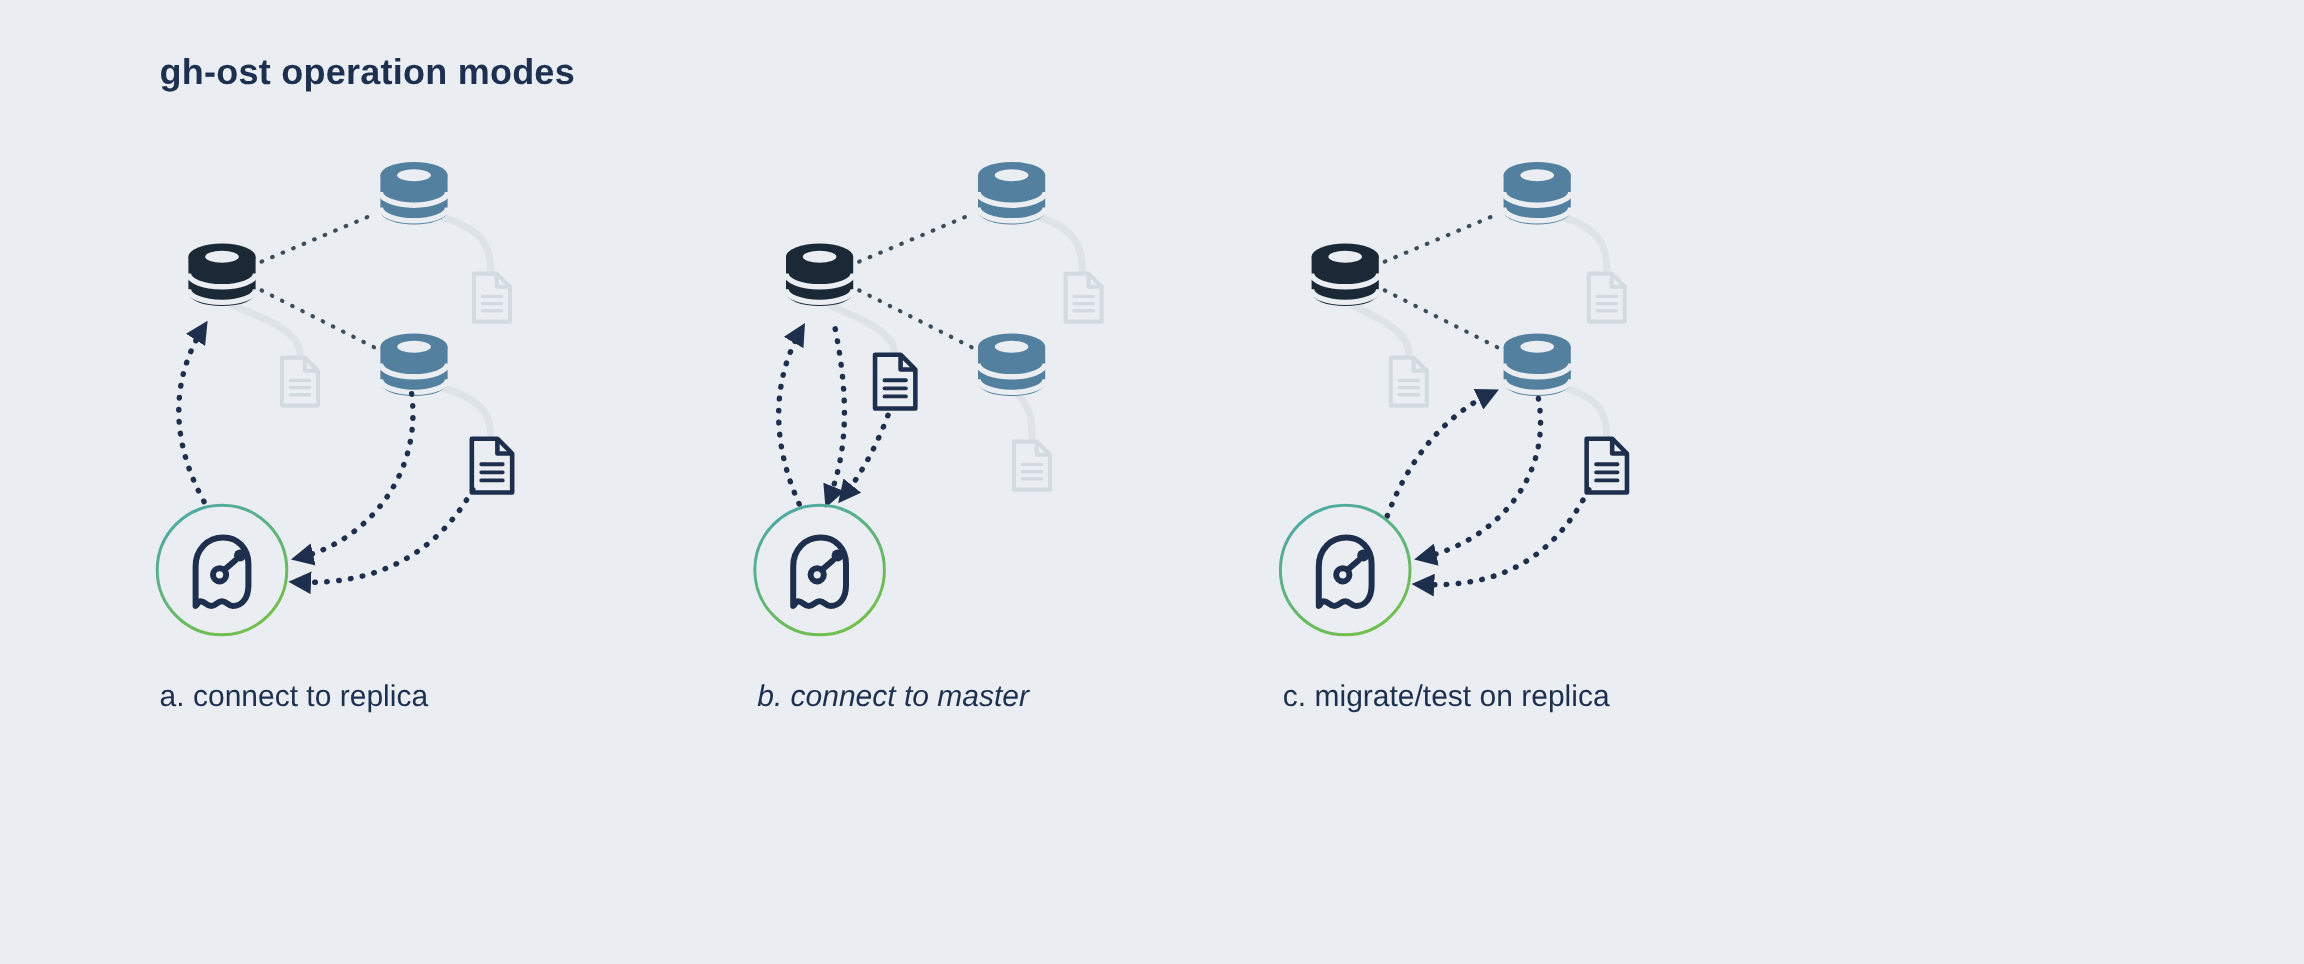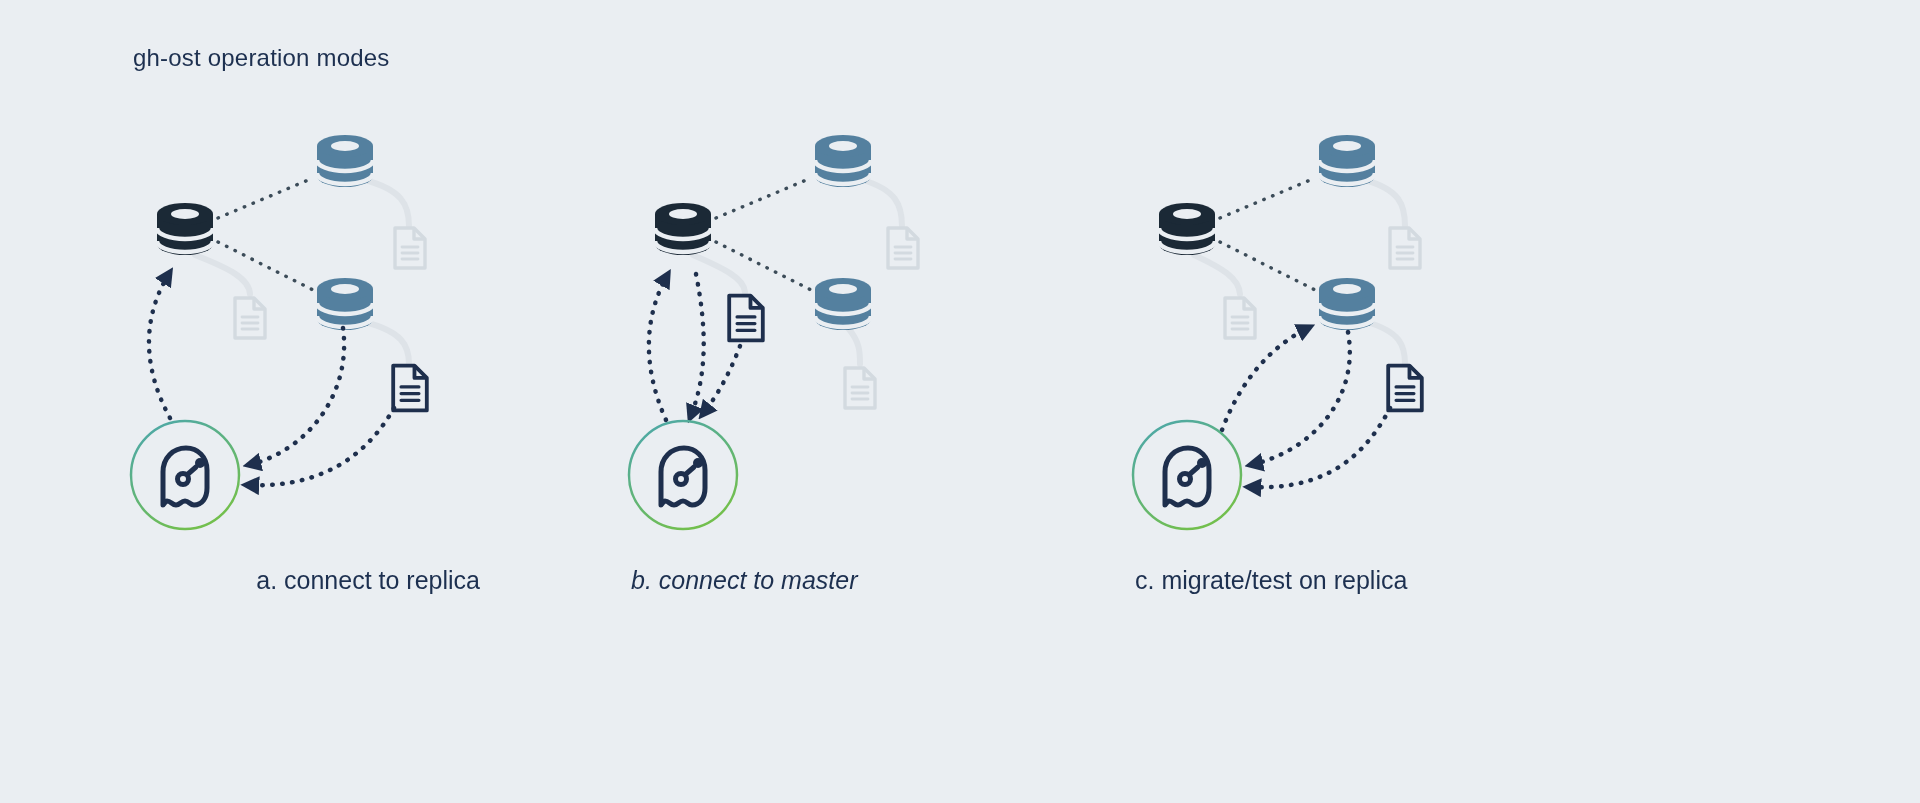--- a/index.html
+++ b/index.html
@@ -6,42 +6,42 @@
   body{
     width:1920px;height:803px;
     background:#eaeef2;
     font-family:"Liberation Sans", sans-serif;
     position:relative;
     overflow:hidden;
   }
   .title{
     position:absolute;
     left:133px;top:44px;
-    font-size:24px;
-    font-weight:400;
+    font-size:30px;
+    font-weight:700;
     color:#1d3050;
     letter-spacing:.2px;
     margin:0;
   }
   .panel{
     position:absolute;
     top:100px;
     width:370px;
     height:500px;
   }
   .panel svg{display:block;}
   .panel-label{
     margin:6px 0 0 23px;
     font-size:25px;
     font-weight:500;
     color:#1d3050;
   }
-  #panel-a{left:110px;text-align:right;}
+  #panel-a{left:110px;}
   #panel-b{left:608px;font-style:italic;}
-  #panel-c{left:1112px;}
+  #panel-c{left:1046px;}
   .defs-holder{position:absolute;width:0;height:0;overflow:hidden;}
 </style>
 </head>
 <body>
 
 <svg class="defs-holder" aria-hidden="true">
   <defs>
     <linearGradient id="ring-grad" x1="0" y1="0" x2="0.55" y2="1">
       <stop offset="0" stop-color="#4aa6b0"></stop>
       <stop offset="1" stop-color="#72bf4e"></stop>

